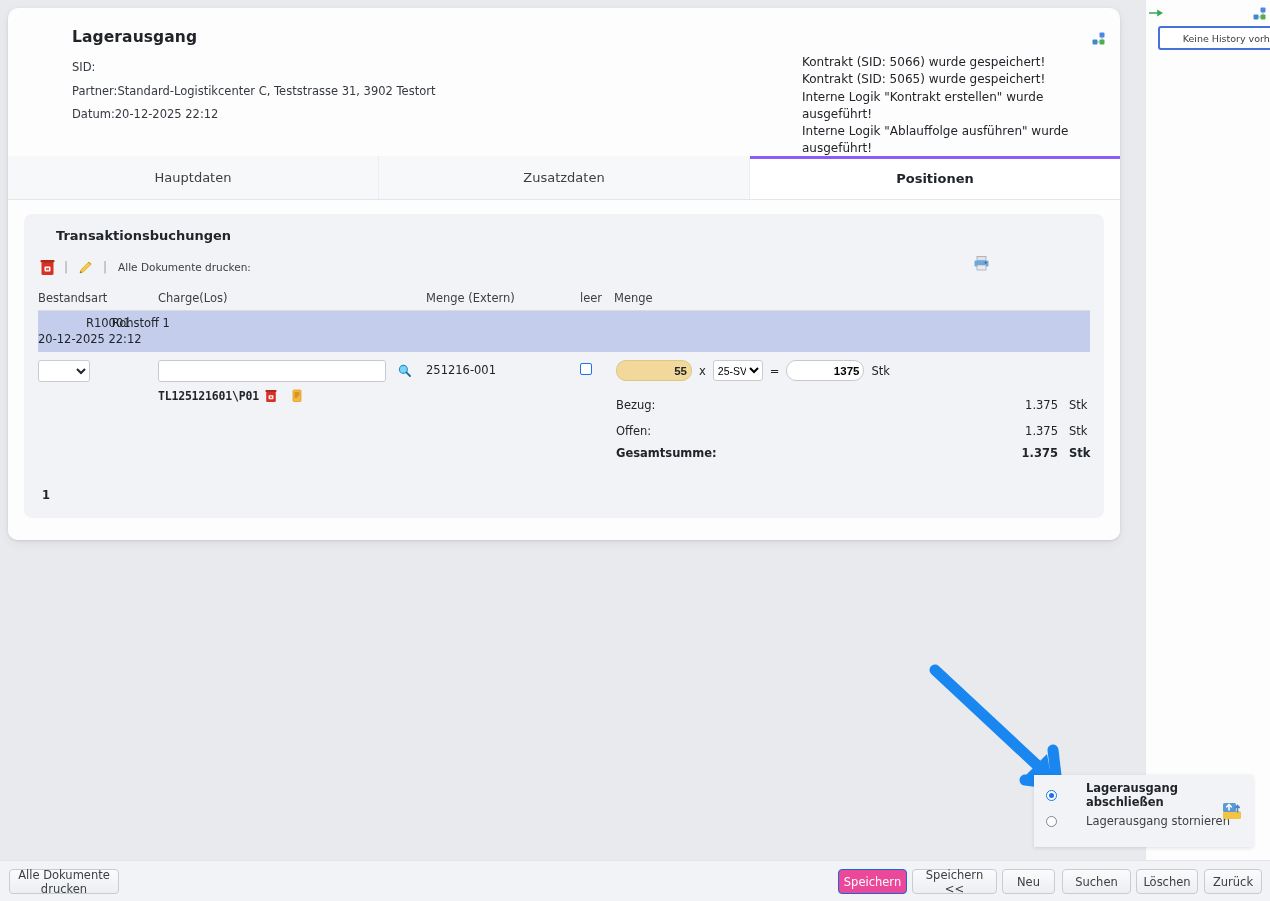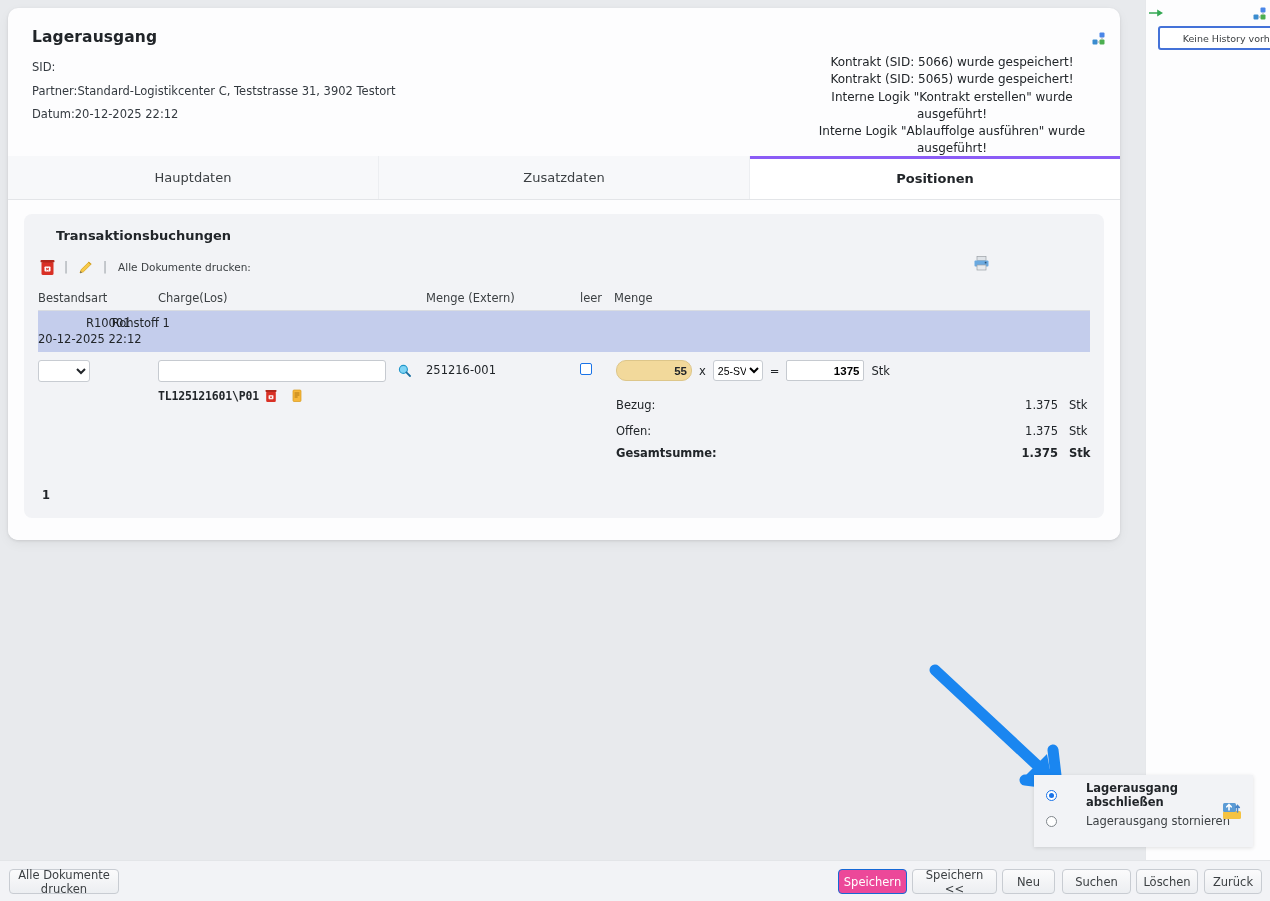--- a/index.html
+++ b/index.html
@@ -37,20 +37,21 @@
     border-radius: 10px;
     box-shadow: 0 1px 3px rgba(0,0,0,.10), 0 4px 12px rgba(0,0,0,.05);
     overflow: hidden;
   }
 
   
   .card-head {
     position: relative;
     padding: 16px 18px 8px 18px;
     min-height: 148px;
+    margin-left: 40px;
   }
   .page-title {
     font-size: 15.5px;
     font-weight: bold;
     color: #212529;
     margin: 4px 0 14px 6px;
     letter-spacing: .1px;
   }
   .meta-line {
     font-size: 11.5px;
@@ -59,21 +60,21 @@
     line-height: 1.35;
   }
   .meta-line.tight { margin-bottom: 9px; }
 
   
   .messages {
     position: absolute;
     right: 18px;
     top: 46px;
     width: 300px;
-    text-align: center;
+    text-align: left;
     line-height: 1.44;
   }
   .messages .msg {
     font-size: 12px;
     color: #212529;
   }
 
   .net-icon {
     position: absolute;
     right: 13px;
@@ -253,21 +254,21 @@
   select.unit {
     width: 50px; height: 21px;
     font-size: 10.5px;
     border: 1px solid #c8ccd2;
     border-radius: 3px;
     background: #fff;
   }
   input.qty-res {
     width: 78px; height: 21px;
     border: 1px solid #c6cad0;
-    border-radius: 2px;
+    border-radius: 10px;
     text-align: right;
     font-size: 11.5px;
     font-weight: bold;
     padding: 0 4px;
     background: #fff;
   }
   .unit-lbl { margin-left: 7px; font-size: 11.5px; color: #212529; }
 
   .sum-tbl {
     margin-top: 9px;

